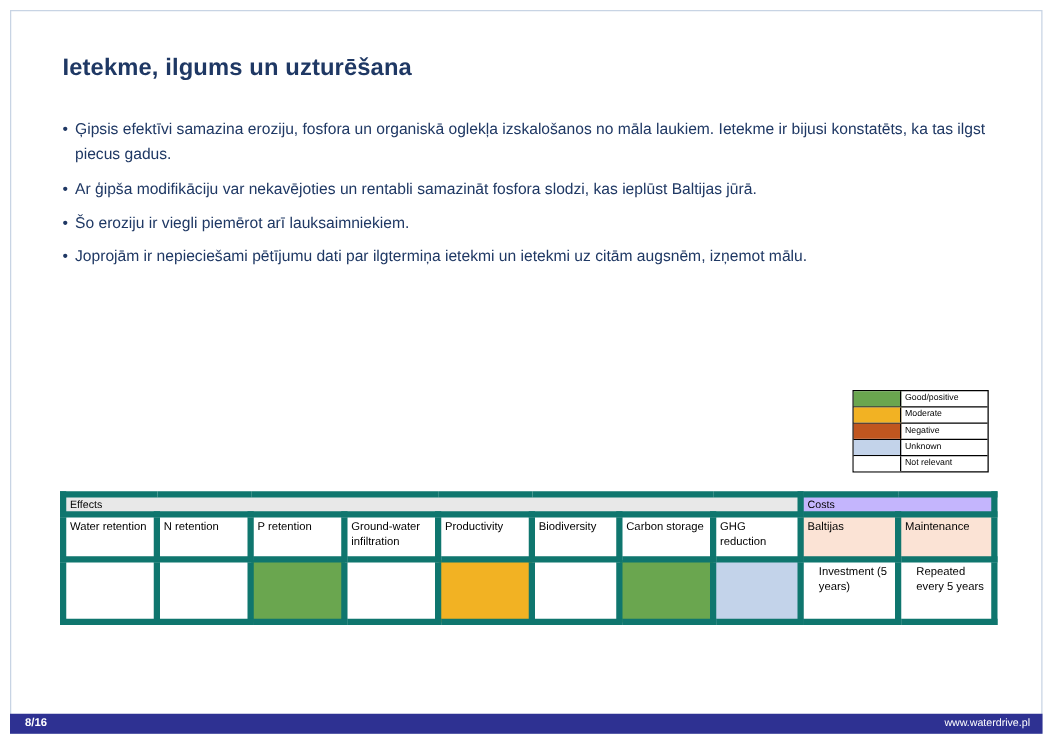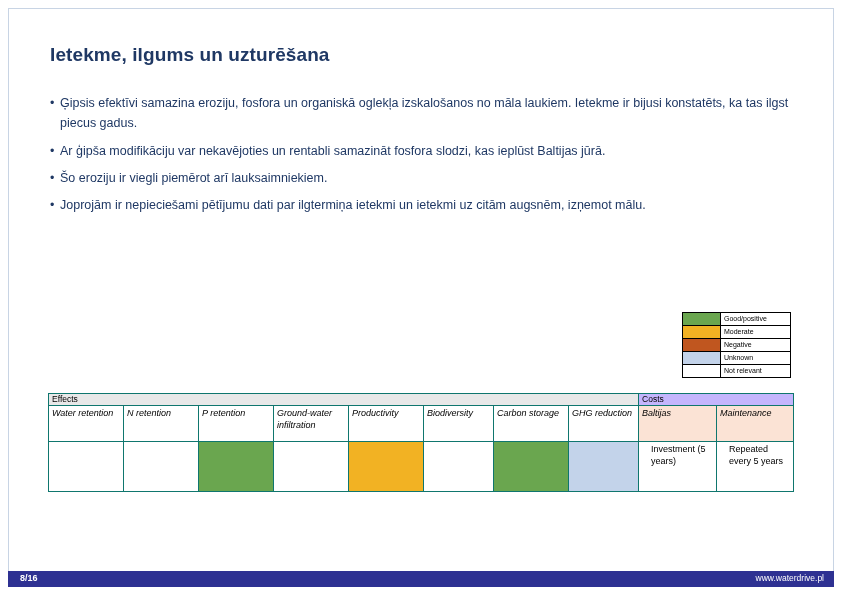--- a/index.html
+++ b/index.html
@@ -102,39 +102,38 @@
     left: 48px;
     top: 393px;
     width: 745px;
   }
   table.matrix {
     border-collapse: collapse;
     width: 745px;
     table-layout: fixed;
   }
   table.matrix td {
-    border: 1px solid #0f766e;
+    border: 5px solid #0f766e;
     font-size: 9px;
     color: #000000;
     vertical-align: top;
     padding: 2px 3px;
     line-height: 1.28;
     box-sizing: border-box;
     margin-left: 38px;
   }
   tr.group-row td {
     height: 11px;
     padding: 0 3px;
     font-size: 8.5px;
     line-height: 11px;
     vertical-align: middle;
   }
   tr.head-row td {
     height: 36px;
-    font-style: italic;
   }
   tr.value-row td {
     height: 50px;
     padding-left: 12px;
   }
   .c-effects { background: #e8e8e8; }
   .c-costs { background: #c4b5fd; }
   .c-head-eff { background: #ffffff; }
   .c-head-cost { background: #fbe3d5; }
   .c-white { background: #ffffff; }

